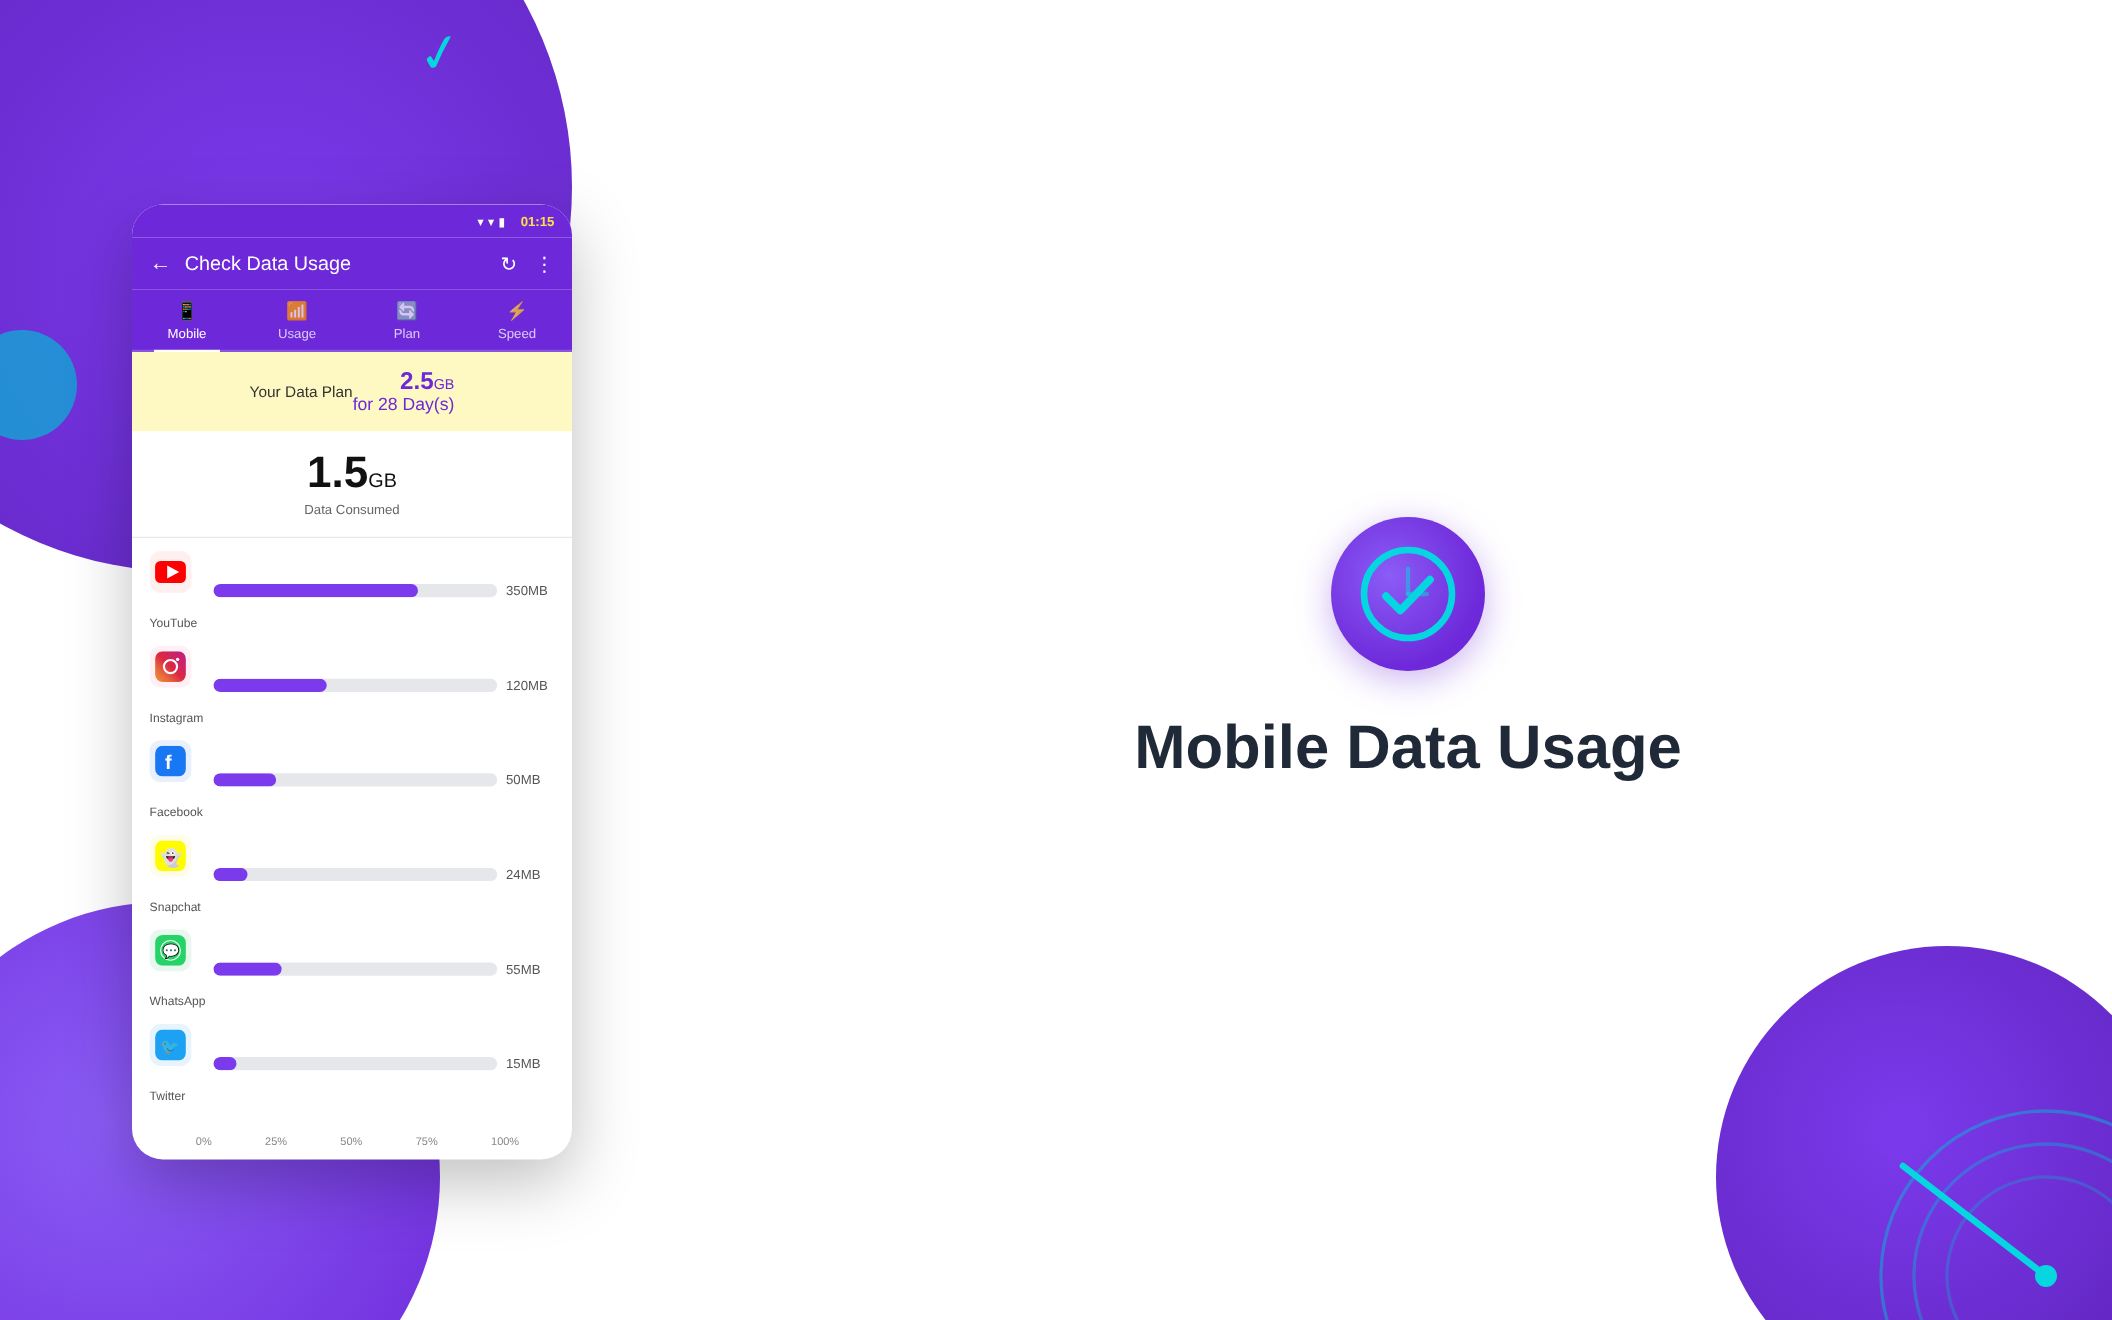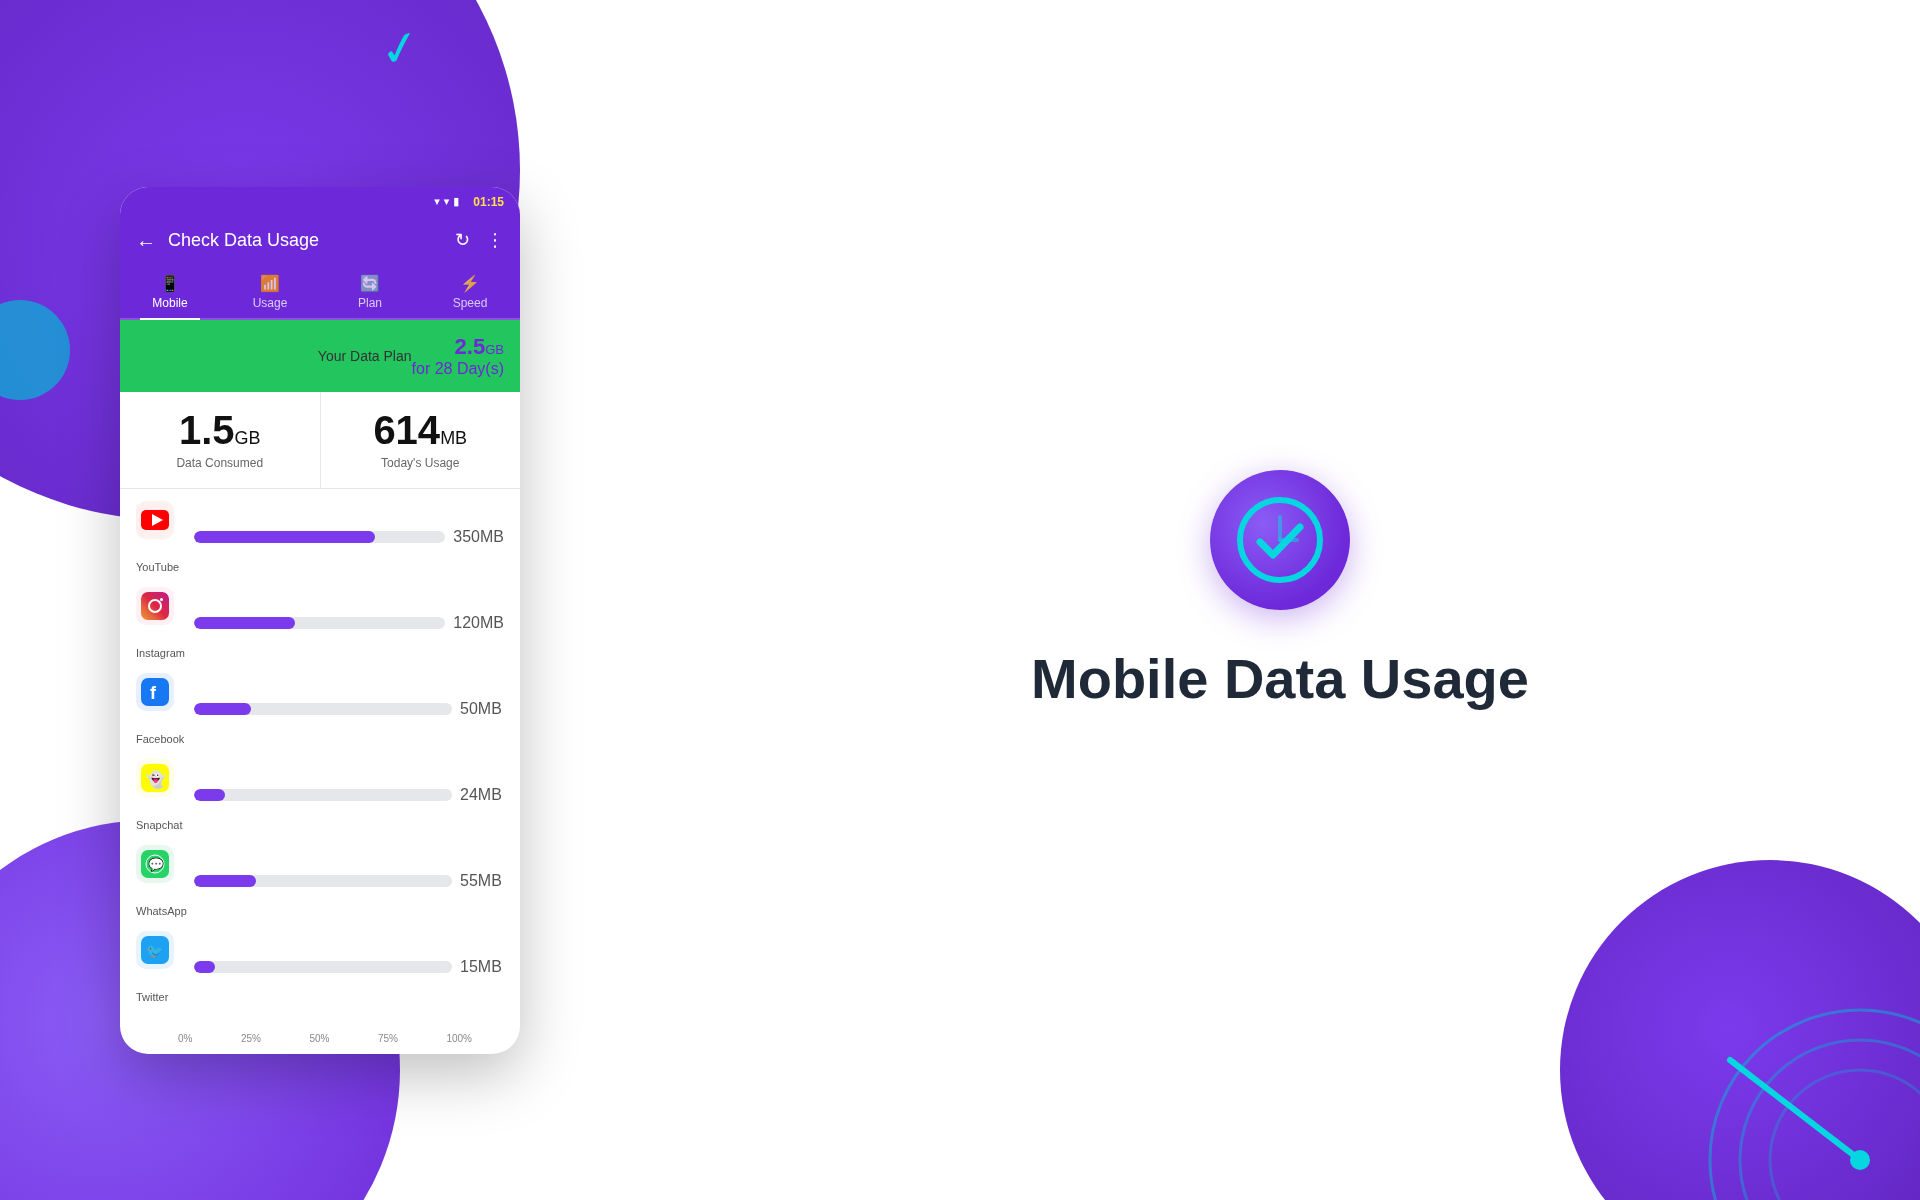--- a/index.html
+++ b/index.html
@@ -160,24 +160,24 @@
       width: 60%;
       height: 2px;
       background: #fff;
     }
     .tab-icon {
       font-size: 16px;
     }
 
     
     .data-plan-section {
-      background: #22c55e;
+      background: #fef9c3;
       padding: 14px 16px;
       display: flex;
-      justify-content: flex-end;
+      justify-content: center;
       align-items: center;
     }
     .data-plan-label {
       color: #333;
       font-size: 14px;
     }
     .data-plan-value {
       text-align: right;
     }
     .data-plan-gb {
@@ -267,21 +267,21 @@
       background: #e5e7eb;
       border-radius: 6px;
       overflow: hidden;
     }
     .bar-fill {
       height: 100%;
       background: #7c3aed;
       border-radius: 6px;
     }
     .bar-value {
-      font-size: 16px;
+      font-size: 12px;
       color: #555;
       margin-left: 8px;
       min-width: 44px;
       text-align: left;
       flex-shrink: 0;
     }
     .bar-row {
       display: flex;
       align-items: center;
     }
@@ -400,24 +400,20 @@
           2.5<span>GB</span>
         </div>
         <div class="data-plan-days">for 28 Day(s)</div>
       </div>
     </div>
 
     <div class="stats-row">
       <div class="stat-cell">
         <div class="stat-number">1.5<span>GB</span></div>
         <div class="stat-label">Data Consumed</div>
-      </div>
-      <div class="stat-cell">
-        <div class="stat-number">614<span>MB</span></div>
-        <div class="stat-label">Today's Usage</div>
       </div>
     </div>
 
     <div class="app-usage-list">
 
       <div class="app-usage-item">
         <div class="app-icon-col">
           <div class="app-icon-wrap" style="background:#fff0f0;">
             <svg width="28" height="20" viewBox="0 0 28 20">
                 <rect width="28" height="20" rx="5" fill="#ff0000"></rect>

